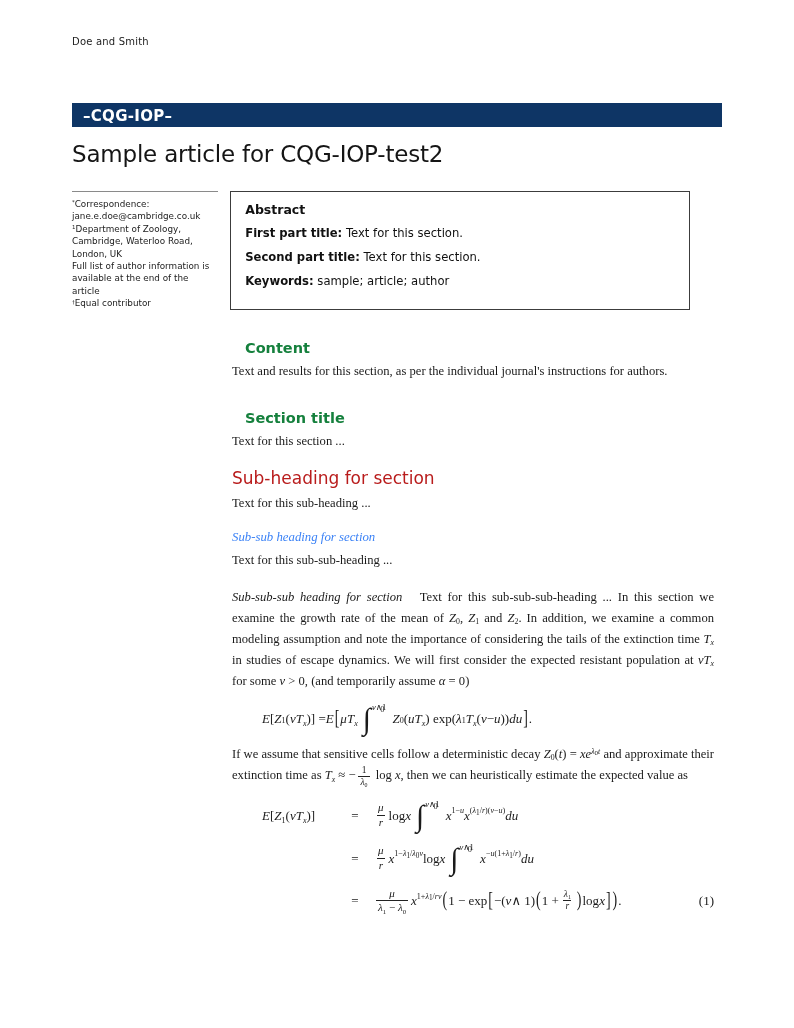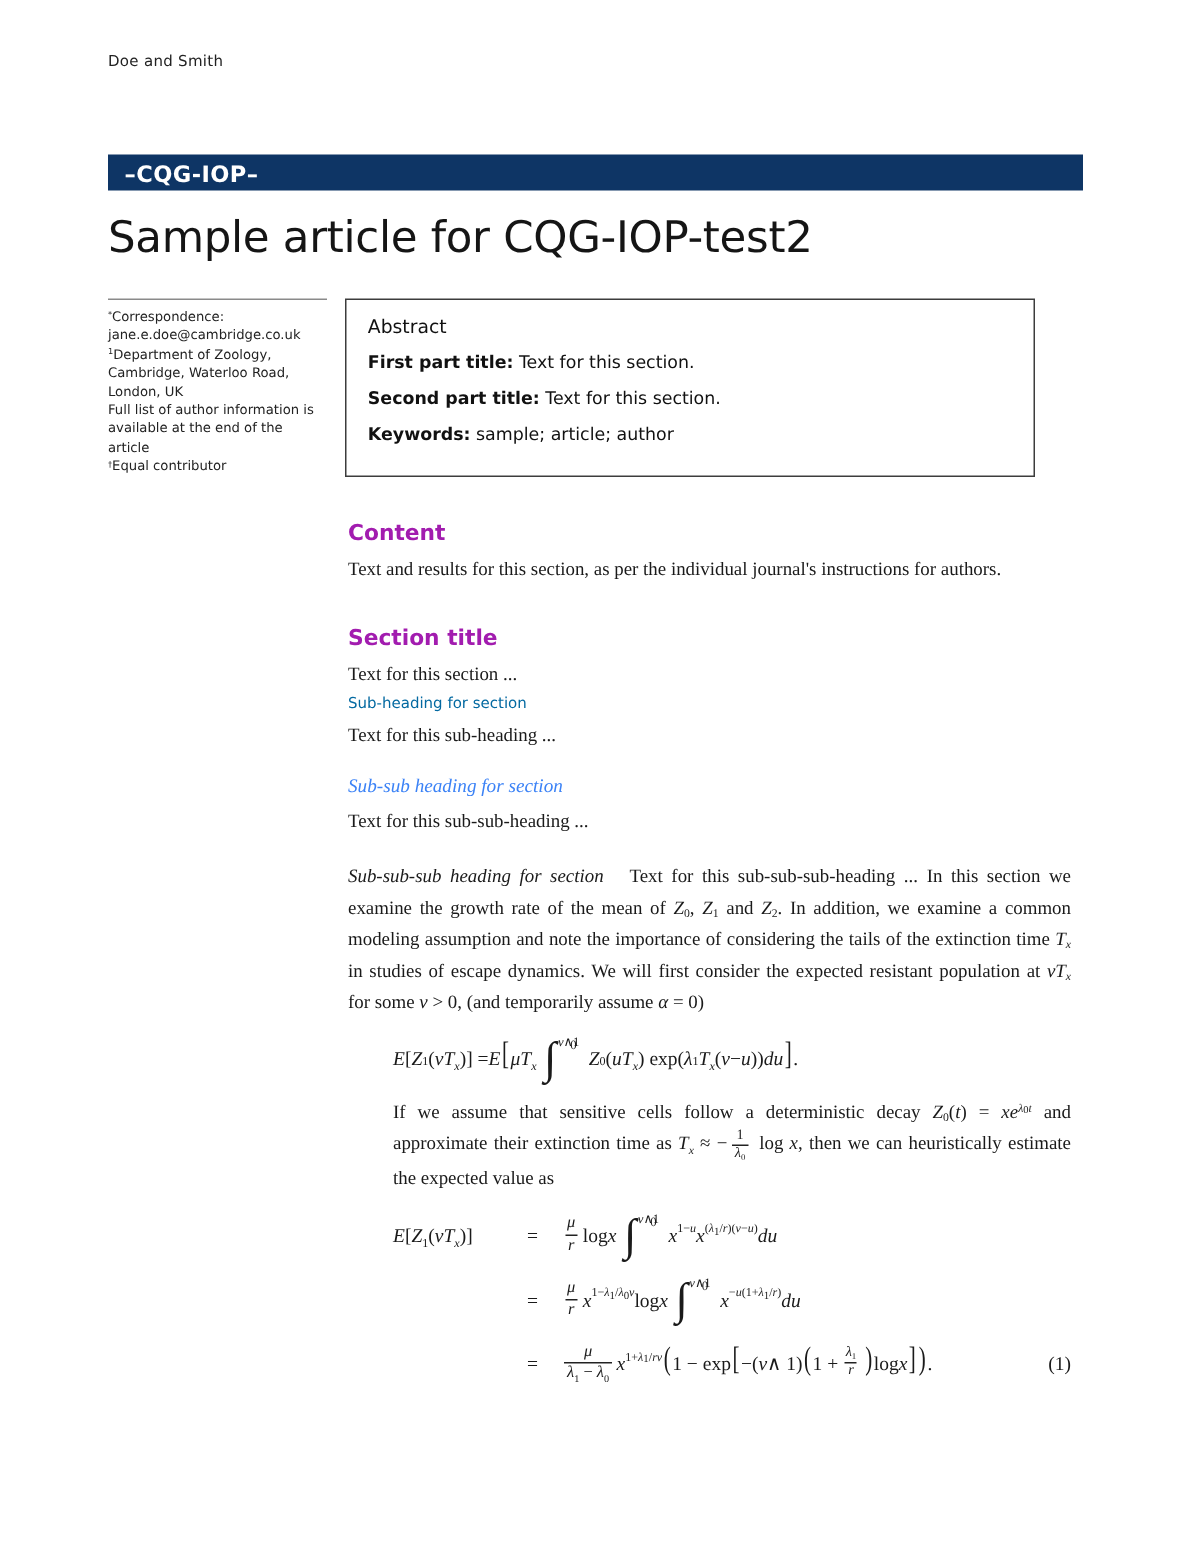--- a/index.html
+++ b/index.html
@@ -10,52 +10,52 @@
   }
   .running-head { font-size:10px; color:#222; letter-spacing:.2px; }
 
   .banner {
     margin-top:56px; width:650px; height:24px; line-height:26px;
     box-sizing:border-box; padding-left:11px;
     color:#fff; font-weight:bold; font-size:15px; letter-spacing:.3px;
     background:#0e3565;
   }
 
-  .title { margin-top:14px; font-size:29px; font-weight:500; letter-spacing:-.2px; color:#151515; }
+  .title { margin-top:14px; font-size:23px; font-weight:500; letter-spacing:-.2px; color:#151515; }
   .authors { margin-top:12px; font-size:13.5px; color:#1a1a1a; }
 
   sup { font-size:.62em; line-height:0; position:relative; top:-.5em; vertical-align:baseline; }
   sub { font-size:.62em; line-height:0; position:relative; top:.33em; vertical-align:baseline; }
   sup sub, sub sub { font-size:.9em; top:.2em; }
 
   .cols { margin-top:24px; display:flex; }
   .sidebar {
     width:148px; border-top:1px solid #8a8a8a; padding-top:6px;
     font-size:8.8px; line-height:12.4px; color:#222;
   }
   .abstract {
     margin-left:12px; width:465px; box-sizing:border-box;
     border:1px solid #3c3c3c; padding:10px 14px 13px 14px; font-size:11.6px;
   }
-  .abstract-heading { font-weight:normal; font-size:12.5px; }
+  .abstract-heading { font-weight:bold; font-size:12.5px; }
   .abstract-row { margin-top:9px; line-height:15px; }
   .abstract-row .lbl { font-weight:bold; }
 
   .main { margin-left:160px; width:482px; }
-  .sec-heading { font-size:14.5px; font-weight:bold; margin:28px 0 0 0; color:#a21caf; }
+  .sec-heading { font-size:14.5px; font-weight:bold; margin:28px 0 0 13px; color:#15803d; }
   .sec-heading.first { margin-top:30px; }
 
   .serif, .body-text, .eq, .eqrow, .subsub-heading {
     font-family:"Liberation Serif","DejaVu Serif",serif;
   }
   .body-text {
     font-size:12.6px; line-height:21px; text-align:justify;
     margin:5px 0 0 0; color:#1a1a1a;
   }
-  .sub-heading { font-size:10px; margin-top:4px; color:#0369a1; }
+  .sub-heading { font-size:17px; margin-top:16px; color:#b91c1c; }
   .subsub-heading { font-style:italic; font-size:12.8px; margin-top:16px; color:#3b82f6; }
 
   
   .eq { font-size:13px; margin-top:12px; padding-left:30px; display:flex; align-items:center; line-height:1; color:#1a1a1a; }
   .eqalign { margin-top:4px; }
   .eqrow { display:flex; align-items:center; font-size:13px; line-height:1; margin-top:13px; color:#1a1a1a; }
   .eq-lhs { width:105px; padding-left:30px; box-sizing:border-box; white-space:nowrap; }
   .eq-rel { width:36px; text-align:center; }
   .eq-rhs { white-space:nowrap; display:inline-flex; align-items:center; }
   .eq-num { margin-left:auto; }
@@ -124,21 +124,21 @@
     <div class="body-text" style="margin-top:16px;"><i>Sub-sub-sub heading for section</i>&nbsp;&nbsp;&nbsp;Text for this sub-sub-sub-heading ... In this section we examine the growth rate of the mean of <i>Z</i><sub>0</sub>, <i>Z</i><sub>1</sub> and <i>Z</i><sub>2</sub>. In addition, we examine a common modeling assumption and note the importance of considering the tails of the extinction time <i>T<sub>x</sub></i> in studies of escape dynamics. We will first consider the expected resistant population at <i>vT<sub>x</sub></i> for some <i>v</i> &gt; 0, (and temporarily assume <i>α</i> = 0)</div>
 
     <div class="eq"><i>E</i>[<i>Z</i><sub>1</sub>(<i>vT<sub>x</sub></i>)] = <i>E</i><span class="br">[</span><i>μT<sub>x</sub></i><span class="int">
           <span class="int-s">∫</span>
           <span class="int-lims">
             <span class="int-u"><i>v</i>∧1</span>
             <span class="int-l">0</span>
           </span>
         </span><i>Z</i><sub>0</sub>(<i>uT<sub>x</sub></i>) exp(<i>λ</i><sub>1</sub><i>T<sub>x</sub></i>(<i>v</i> − <i>u</i>)) <i>du</i><span class="br">]</span>.</div>
 
-    <div class="body-text" style="margin-top:10px;margin-left:30px;">If we assume that sensitive cells follow a deterministic decay <i>Z</i><sub>0</sub>(<i>t</i>) = <i>xe</i><sup><i>λ</i><sub>0</sub><i>t</i></sup> and approximate their extinction time as <i>T<sub>x</sub></i> ≈ −<span class="frac sm">
+    <div class="body-text" style="margin-top:10px;">If we assume that sensitive cells follow a deterministic decay <i>Z</i><sub>0</sub>(<i>t</i>) = <i>xe</i><sup><i>λ</i><sub>0</sub><i>t</i></sup> and approximate their extinction time as <i>T<sub>x</sub></i> ≈ −<span class="frac sm">
           <span class="fn">1</span>
           <span class="fd"><i>λ</i><sub>0</sub></span>
         </span> log <i>x</i>, then we can heuristically estimate the expected value as</div>
 
     <div class="eqalign">
       <div class="eqrow">
         <span class="eq-lhs"><i>E</i>[<i>Z</i><sub>1</sub>(<i>vT<sub>x</sub></i>)]</span>
         <span class="eq-rel">=</span>
         <span class="eq-rhs"><span class="frac">
               <span class="fn"><i>μ</i></span>

